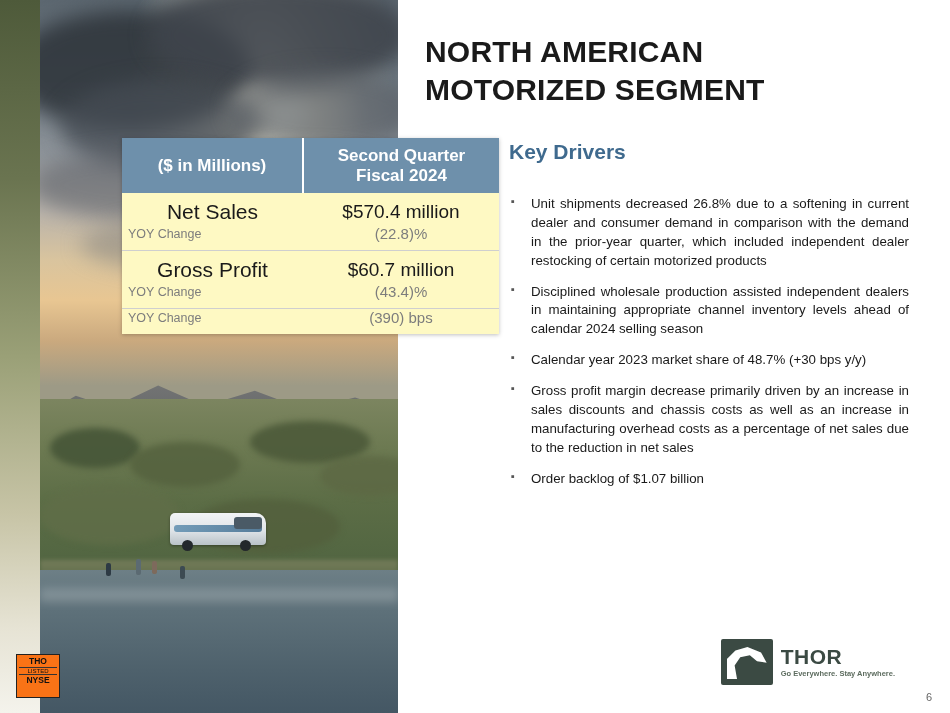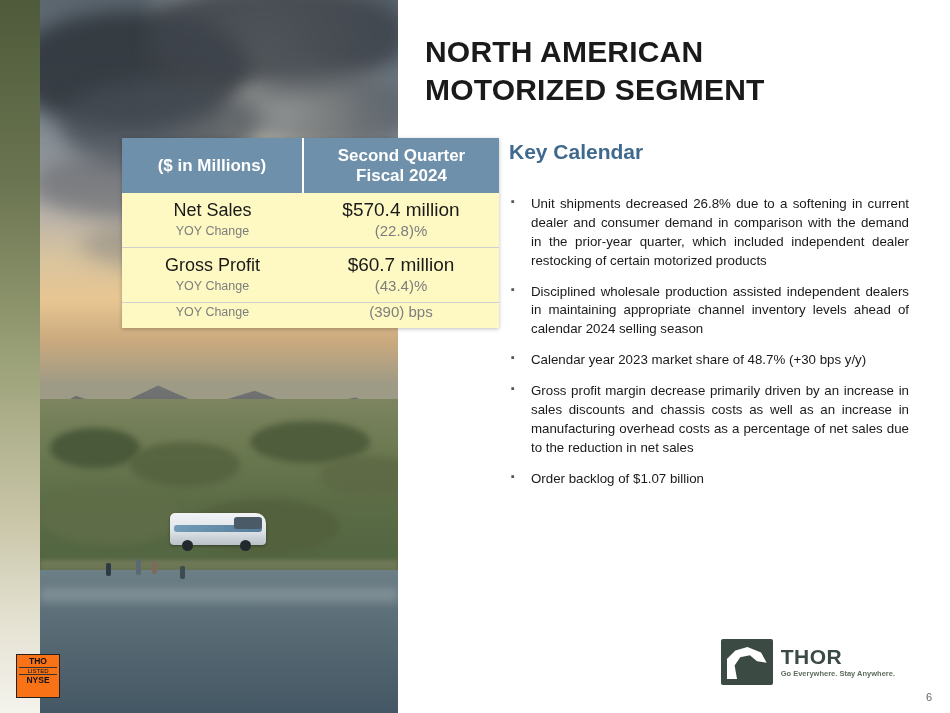--- a/index.html
+++ b/index.html
@@ -201,32 +201,31 @@
     text-align: center;
     padding: 8px 6px;
     line-height: 1.15;
   }
   .thead td.left-head {
     border-right: 2px solid #ffffff;
     width: 48%;
   }
   .row-label {
     text-align: center;
-    font-size: 18px;
+    font-size: 21px;
     color: #1a1a1a;
     padding: 7px 6px 1px 6px;
   }
   .row-value {
     text-align: center;
     font-size: 19px;
     color: #1a1a1a;
     padding: 6px 6px 1px 6px;
   }
   .row-sub-label {
-    text-align: center;
     font-size: 12.5px;
     color: #7d7d7d;
     padding: 0 6px 8px 6px;
   }
   .row-sub-value {
     text-align: center;
     font-size: 15px;
     color: #7d7d7d;
     padding: 0 6px 8px 6px;
   }
@@ -370,21 +369,21 @@
     <div class="person p2"></div>
     <div class="person p3"></div>
     <div class="person p4"></div>
   </div>
 
   <div class="title">
     <div>NORTH AMERICAN</div>
     <div>MOTORIZED SEGMENT</div>
   </div>
 
-  <div class="key-drivers">Key Calendar</div>
+  <div class="key-drivers">Key Drivers</div>
 
   <div class="table-card">
     <table>
       <tbody>
         <tr class="thead">
           <td class="left-head">($ in Millions)</td>
           <td>
             <div>Second Quarter</div>
             <div>Fiscal 2024</div>
           </td>

